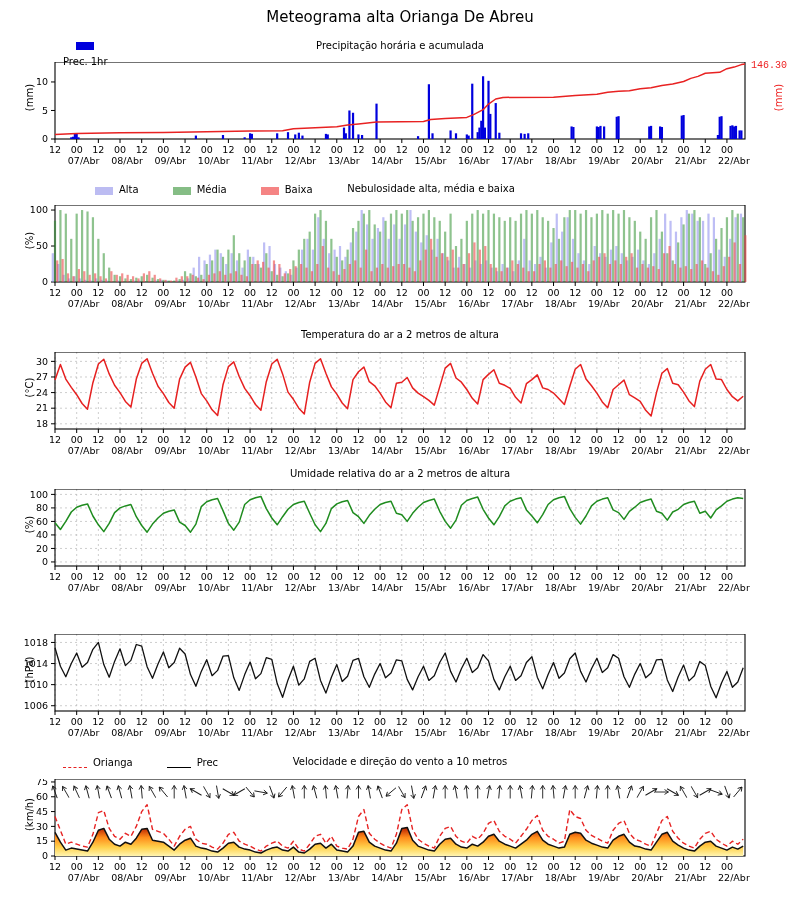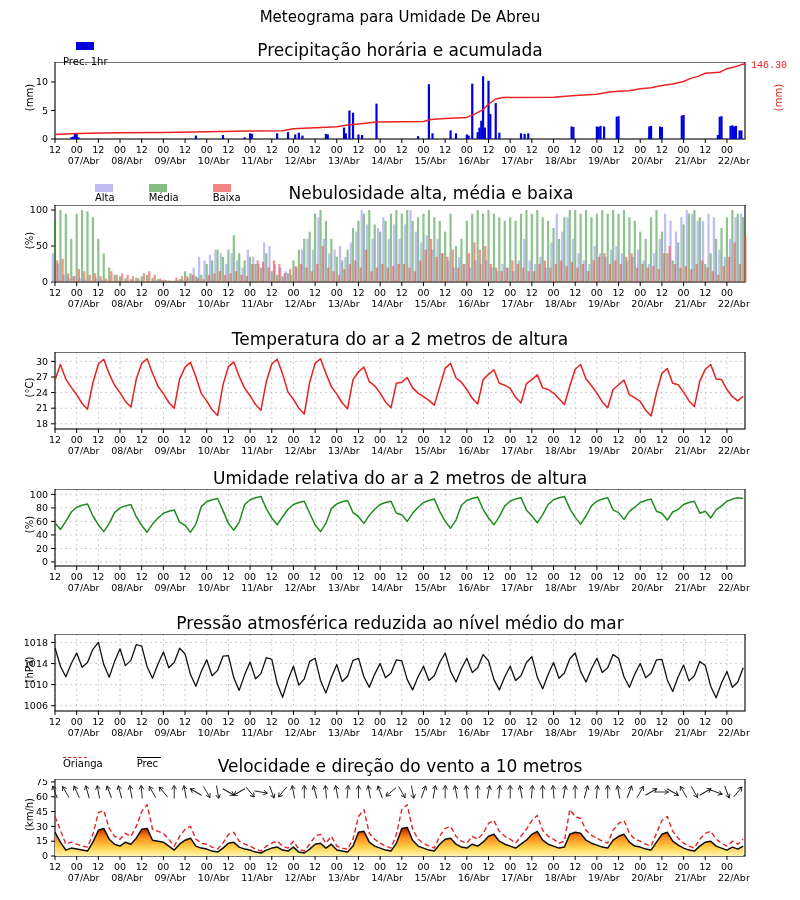--- a/index.html
+++ b/index.html
@@ -1,36 +1,36 @@
 <!DOCTYPE html>
 <html><head>
 <meta charset="utf-8">
 <style>
   html,body{margin:0;padding:0;background:#fff;}
   #fig{position:relative;width:800px;height:900px;background:#fff;
        font-family:"DejaVu Sans","Liberation Sans",sans-serif;color:#000;overflow:hidden;}
   .abs{position:absolute;}
   .main-title{top:8px;left:0;width:800px;text-align:center;font-size:15px;}
-  .ptitle{width:800px;left:0;text-align:center;font-size:17px;}
+  .ptitle{width:800px;left:0;text-align:center;font-size:10px;}
   .legend{display:flex;align-items:center;gap:6px;font-size:10px;}
-  .legend .item{display:flex;align-items:flex-start;margin-right:28px;flex-direction:column;}
+  .legend .item{display:flex;align-items:flex-end;gap:6px;margin-right:28px;}
   .swatch{width:18px;height:8px;display:inline-block;}
   .linesample{width:24px;height:0;border-top:1.6px solid #000;display:inline-block;}
   .dashsample{width:24px;height:0;border-top:1.8px dashed #e22;display:inline-block;}
   .ylab{font-size:10px;transform:rotate(-90deg);transform-origin:center;white-space:nowrap;width:70px;text-align:center;}
   .rlab{font-size:10px;color:#e22;}
   .rlab.rot{transform:rotate(-90deg);transform-origin:center;width:40px;text-align:center;}
   svg{display:block;}
 </style>
 </head>
 <body>
 
 <div id="fig">
 
-  <div class="abs main-title">Meteograma para Umidade De Abreu</div>
+  <div class="abs main-title">Meteograma alta Orianga De Abreu</div>
 
   <div class="abs legend" style="left:63px;top:42px;flex-direction:column;">
     <span class="swatch" style="background: rgb(0, 0, 221);"></span>
     <span>Prec. 1hr</span>
   </div>
   <div class="abs ptitle" style="top:40px;">Precipitação horária e acumulada</div>
   <div class="abs ylab" style="left:-6px;top:92px;">(mm)</div>
   <div class="abs rlab" style="left:751px;top:60px;font-family:Liberation Mono, monospace;">146.30</div>
   <div class="abs rlab rot" style="left:758px;top:92px;">(mm)</div>
   <svg class="abs" id="chart-0" style="left:0;top:62px;" width="800" height="104">
@@ -939,21 +939,20 @@
       <text x="690.5863874345549" y="102" text-anchor="middle" font-size="9.5" fill="#000" font-family="&quot;DejaVu Sans&quot;,&quot;Liberation Sans&quot;,sans-serif">21/Abr</text>
       <line x1="705.261780104712" y1="77" x2="705.261780104712" y2="81" stroke="#000" stroke-width="1"></line>
       <text x="705.261780104712" y="91" text-anchor="middle" font-size="9.5" fill="#000" font-family="&quot;DejaVu Sans&quot;,&quot;Liberation Sans&quot;,sans-serif">12</text>
       <line x1="726.9371727748692" y1="77" x2="726.9371727748692" y2="81" stroke="#000" stroke-width="1"></line>
       <text x="726.9371727748692" y="91" text-anchor="middle" font-size="9.5" fill="#000" font-family="&quot;DejaVu Sans&quot;,&quot;Liberation Sans&quot;,sans-serif">00</text>
       <text x="733.9371727748692" y="102" text-anchor="middle" font-size="9.5" fill="#000" font-family="&quot;DejaVu Sans&quot;,&quot;Liberation Sans&quot;,sans-serif">22/Abr</text>
       <rect x="55" y="0" width="690" height="77" fill="none" stroke="#000" stroke-width="1.1"></rect>
       <polyline points="55.0,33.8 60.4,40.5 65.8,32.4 71.3,23.0 76.7,18.2 82.1,16.2 87.5,14.9 92.9,27.0 98.4,35.8 103.8,42.6 109.2,34.4 114.6,23.6 120.0,18.9 125.4,16.9 130.9,15.5 136.3,27.7 141.7,36.5 147.1,43.2 152.5,35.1 158.0,29.0 163.4,24.3 168.8,22.3 174.2,20.9 179.6,33.1 185.1,36.5 190.5,43.2 195.9,35.1 201.3,17.6 206.7,12.8 212.1,10.8 217.6,9.5 223.0,21.6 228.4,34.4 233.8,41.2 239.2,33.1 244.7,15.5 250.1,10.8 255.5,8.8 260.9,7.4 266.3,19.6 271.8,29.0 277.2,35.8 282.6,27.7 288.0,20.3 293.4,15.5 298.8,13.5 304.3,12.2 309.7,24.3 315.1,35.8 320.5,42.6 325.9,34.4 331.4,19.6 336.8,14.9 342.2,12.8 347.6,11.5 353.0,23.6 358.5,27.7 363.9,34.4 369.3,26.3 374.7,20.3 380.1,15.5 385.5,13.5 391.0,12.2 396.4,24.3 401.8,25.7 407.2,32.4 412.6,24.3 418.1,18.2 423.5,13.5 428.9,11.5 434.3,10.1 439.7,22.3 445.2,32.4 450.6,39.2 456.0,31.1 461.4,16.2 466.8,11.5 472.3,9.5 477.7,8.1 483.1,20.3 488.5,29.0 493.9,35.8 499.3,27.7 504.8,16.9 510.2,12.2 515.6,10.1 521.0,8.8 526.4,20.9 531.9,27.0 537.3,33.8 542.7,25.7 548.1,15.5 553.5,10.8 559.0,8.8 564.4,7.4 569.8,19.6 575.2,28.4 580.6,35.1 586.0,27.0 591.5,16.9 596.9,12.2 602.3,10.1 607.7,8.8 613.1,20.9 618.6,23.6 624.0,30.4 629.4,22.3 634.8,18.2 640.2,13.5 645.7,11.5 651.1,10.1 656.5,22.3 661.9,24.3 667.3,31.1 672.7,23.0 678.2,20.3 683.6,15.5 689.0,13.5 694.4,12.2 699.8,24.3 705.3,22.3 710.7,29.0 716.1,20.9 721.5,16.9 726.9,12.2 732.4,10.1 737.8,8.8 743.2,9.5" fill="none" stroke="#1f8c1f" stroke-width="1.5" stroke-linejoin="round"></polyline>
     </svg>
 
-  <div class="abs ptitle" style="top:613px;">Pressão atmosférica reduzida ao nível médio do mar</div>
   <div class="abs ylab" style="left:-6px;top:664px;">(hPa)</div>
   <svg class="abs" id="chart-4" style="left:0;top:634px;" width="800" height="104">
       <line x1="55" y1="0" x2="55" y2="77" stroke="#b8b8b8" stroke-width="0.7" stroke-dasharray="2 3"></line>
       <line x1="76.67539267015707" y1="0" x2="76.67539267015707" y2="77" stroke="#b8b8b8" stroke-width="0.7" stroke-dasharray="2 3"></line>
       <line x1="98.35078534031413" y1="0" x2="98.35078534031413" y2="77" stroke="#b8b8b8" stroke-width="0.7" stroke-dasharray="2 3"></line>
       <line x1="120.0261780104712" y1="0" x2="120.0261780104712" y2="77" stroke="#b8b8b8" stroke-width="0.7" stroke-dasharray="2 3"></line>
       <line x1="141.70157068062827" y1="0" x2="141.70157068062827" y2="77" stroke="#b8b8b8" stroke-width="0.7" stroke-dasharray="2 3"></line>
       <line x1="163.37696335078533" y1="0" x2="163.37696335078533" y2="77" stroke="#b8b8b8" stroke-width="0.7" stroke-dasharray="2 3"></line>
       <line x1="185.0523560209424" y1="0" x2="185.0523560209424" y2="77" stroke="#b8b8b8" stroke-width="0.7" stroke-dasharray="2 3"></line>
       <line x1="206.7277486910995" y1="0" x2="206.7277486910995" y2="77" stroke="#b8b8b8" stroke-width="0.7" stroke-dasharray="2 3"></line>

